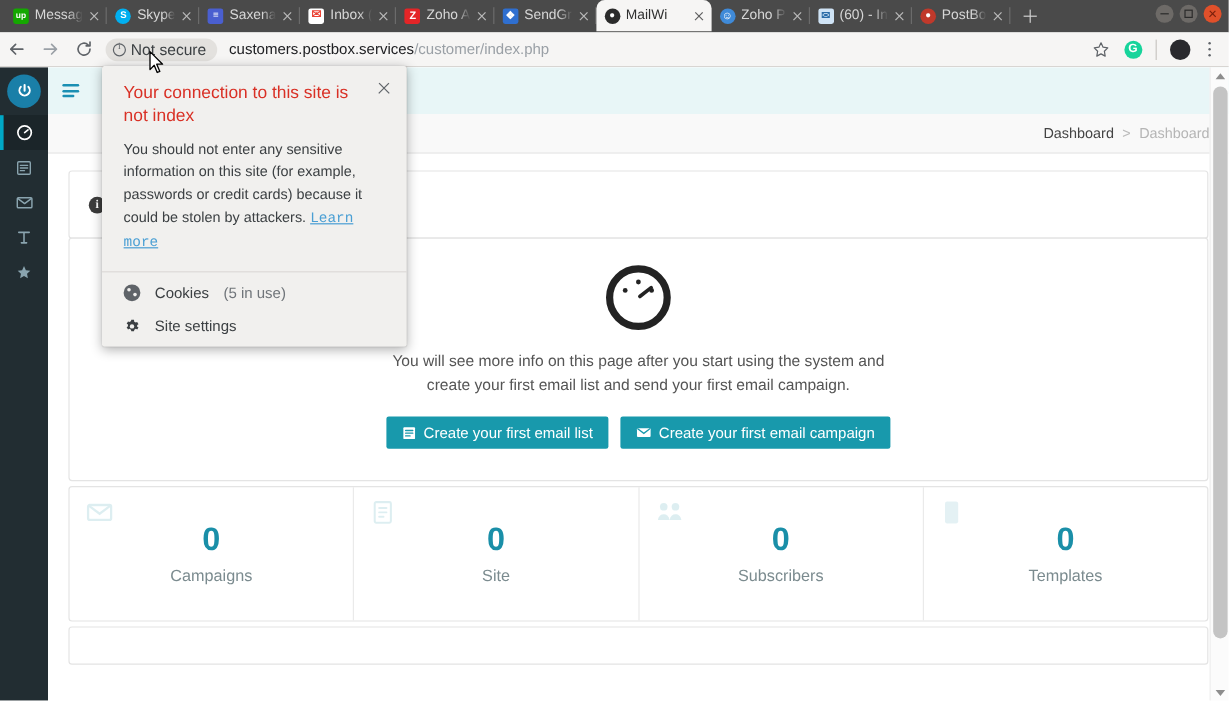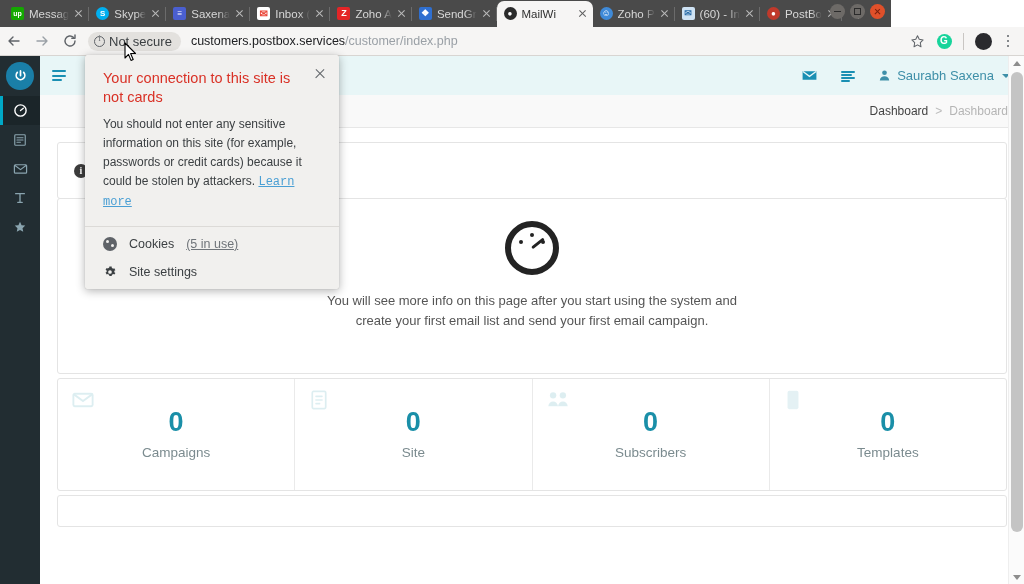--- a/index.html
+++ b/index.html
@@ -9,23 +9,23 @@
     background:#ffffff;
     font-size:13px;
     -webkit-font-smoothing:antialiased;
   }
 
   
   .browser { position:relative; width:1024px; height:584px; }
 
   
   .tabstrip {
-    position:absolute; left:0; top:0; width:891px; height:27px;
+    position:absolute; left:0; top:0; width:1024px; height:27px;
     background:#4a4a4a;
-    display:flex; align-items:center;
+    display:flex; align-items:flex-start;
     padding-left:4px;
   }
   .tab {
     position:relative;
     height:26px; display:flex; align-items:center;
     padding:0 4px 0 7px;
     max-width:92px; min-width:60px; flex:0 0 auto;
     color:#d7d7d7; font-size:11.5px;
     cursor:default;
   }
@@ -284,21 +284,21 @@
     color:#d93025; font-size:14.5px; line-height:1.28; font-weight:400;
     margin-bottom:9px; padding-right:14px;
   }
   .bubble-body{ color:#3c4043; font-size:12px; line-height:1.58; padding-bottom:14px; }
   .bubble-link{ color:#4a9fd4;font-family:Liberation Mono, monospace; }
   .bubble-sep{ height:1px; background:#dcdad7; margin:0 -18px; }
   .bubble-row{
     display:flex; align-items:center; gap:12px;
     padding:10px 0; font-size:12.5px; color:#3c4043;
   }
-  .bubble-row .count{ color:#70757a;text-decoration:underline; }
+  .bubble-row .count{ color:#70757a; }
   .cookie-ico{
     width:14px;height:14px;border-radius:50%;background:#5f6368;position:relative;flex:0 0 14px;
   }
   .cookie-ico:before{
     content:"";position:absolute;left:2.5px;top:3px;width:3px;height:3px;border-radius:50%;background:#f1f0ee;
   }
   .cookie-ico:after{
     content:"";position:absolute;left:7.5px;top:7.5px;width:3px;height:3px;border-radius:50%;background:#f1f0ee;
   }
   .gear-ico{ flex:0 0 14px; color:#3c4043; display:flex; }
@@ -475,41 +475,20 @@
     </div>
 
     <div class="content">
 
       <div class="topnav">
         <div class="burger">
           <span></span>
             <span></span>
             <span></span>
         </div>
-        <div class="topnav-right">
-          <span class="navicon">
-            <svg width="17" height="17" viewBox="0 0 16 16">
-                <path d="M1.5 4h13v8h-13z" fill="#1a8fb3"></path>
-                <path d="M1.8 4.3L8 8.8l6.2-4.5" fill="none" stroke="#e8f6f7" stroke-width="1.2"></path>
-              </svg>
-          </span>
-          <span class="navicon">
-            <svg width="16" height="16" viewBox="0 0 16 16">
-                <path d="M2 4h12M2 7h9M2 10h12M2 13h7" stroke="#1a8fb3" stroke-width="2" stroke-linecap="round"></path>
-              </svg>
-          </span>
-          <span class="userbox">
-            <svg width="13" height="13" viewBox="0 0 16 16">
-                <circle cx="8" cy="4.6" r="2.9" fill="#3e8fa8"></circle>
-                <path d="M2.2 14c.4-3.2 2.9-5 5.8-5s5.4 1.8 5.8 5z" fill="#3e8fa8"></path>
-              </svg>
-            <span>Saurabh Saxena</span>
-            <span class="caret"></span>
-          </span>
-        </div>
       </div>
 
       <div class="breadcrumbbar">
         <span class="bc-current">Dashboard</span>
         <span class="bc-sep">&gt;</span>
         <span class="bc-parent">Dashboard</span>
       </div>
 
       <div class="page">
 
@@ -518,20 +497,36 @@
         </div>
 
         <div class="welcomecard">
           <div class="gauge">
             <span class="d1"></span>
               <span class="d2"></span>
               <span class="d3"></span>
             <span class="needle"></span>
           </div>
           <div class="welcome-text">You will see more info on this page after you start using the system and create your first email list and send your first email campaign.</div>
+          <div class="btnrow">
+            <button class="tbtn">
+              <svg width="12" height="12" viewBox="0 0 16 16">
+                  <rect x="1.5" y="1.5" width="13" height="13" rx="1" fill="#fff"></rect>
+                  <path d="M4 5h8M4 8h8M4 11h5" stroke="#1899ac" stroke-width="1.4" stroke-linecap="round"></path>
+                </svg>
+              <span>Create your first email list</span>
+            </button>
+            <button class="tbtn">
+              <svg width="13" height="13" viewBox="0 0 16 16">
+                  <rect x="1" y="3.5" width="14" height="9" rx="1" fill="#fff"></rect>
+                  <path d="M1.4 3.9L8 8.8l6.6-4.9" fill="none" stroke="#1899ac" stroke-width="1.3"></path>
+                </svg>
+              <span>Create your first email campaign</span>
+            </button>
+          </div>
         </div>
 
         <div class="statsrow">
           <div class="statcell">
             <span class="stat-bgicon">
               <svg width="22" height="22" viewBox="0 0 16 16">
                   <rect x="1" y="3.5" width="14" height="9" rx="1" fill="none" stroke="#dceef1" stroke-width="1.4"></rect>
                   <path d="M1.4 3.9L8 8.8l6.6-4.9" fill="none" stroke="#dceef1" stroke-width="1.4"></path>
                 </svg>
             </span>
@@ -581,21 +576,21 @@
         </div>
       <div class="ps-thumb"></div>
       <div class="ps-dn">
           <span class="ps-arrow"></span>
         </div>
     </div>
   </div>
 
   <div class="bubble">
     <div class="bubble-x"></div>
-    <div class="bubble-title">Your connection to this site is not cards</div>
+    <div class="bubble-title">Your connection to this site is not index</div>
     <div class="bubble-body">
       <span>You should not enter any sensitive information on this site (for example, passwords or credit cards) because it could be stolen by attackers.</span>
       <a class="bubble-link" href="#">Learn more</a>
     </div>
     <div class="bubble-sep"></div>
     <div class="bubble-row">
       <span class="cookie-ico"></span>
       <span>Cookies</span>
       <span class="count">(5 in use)</span>
     </div>

